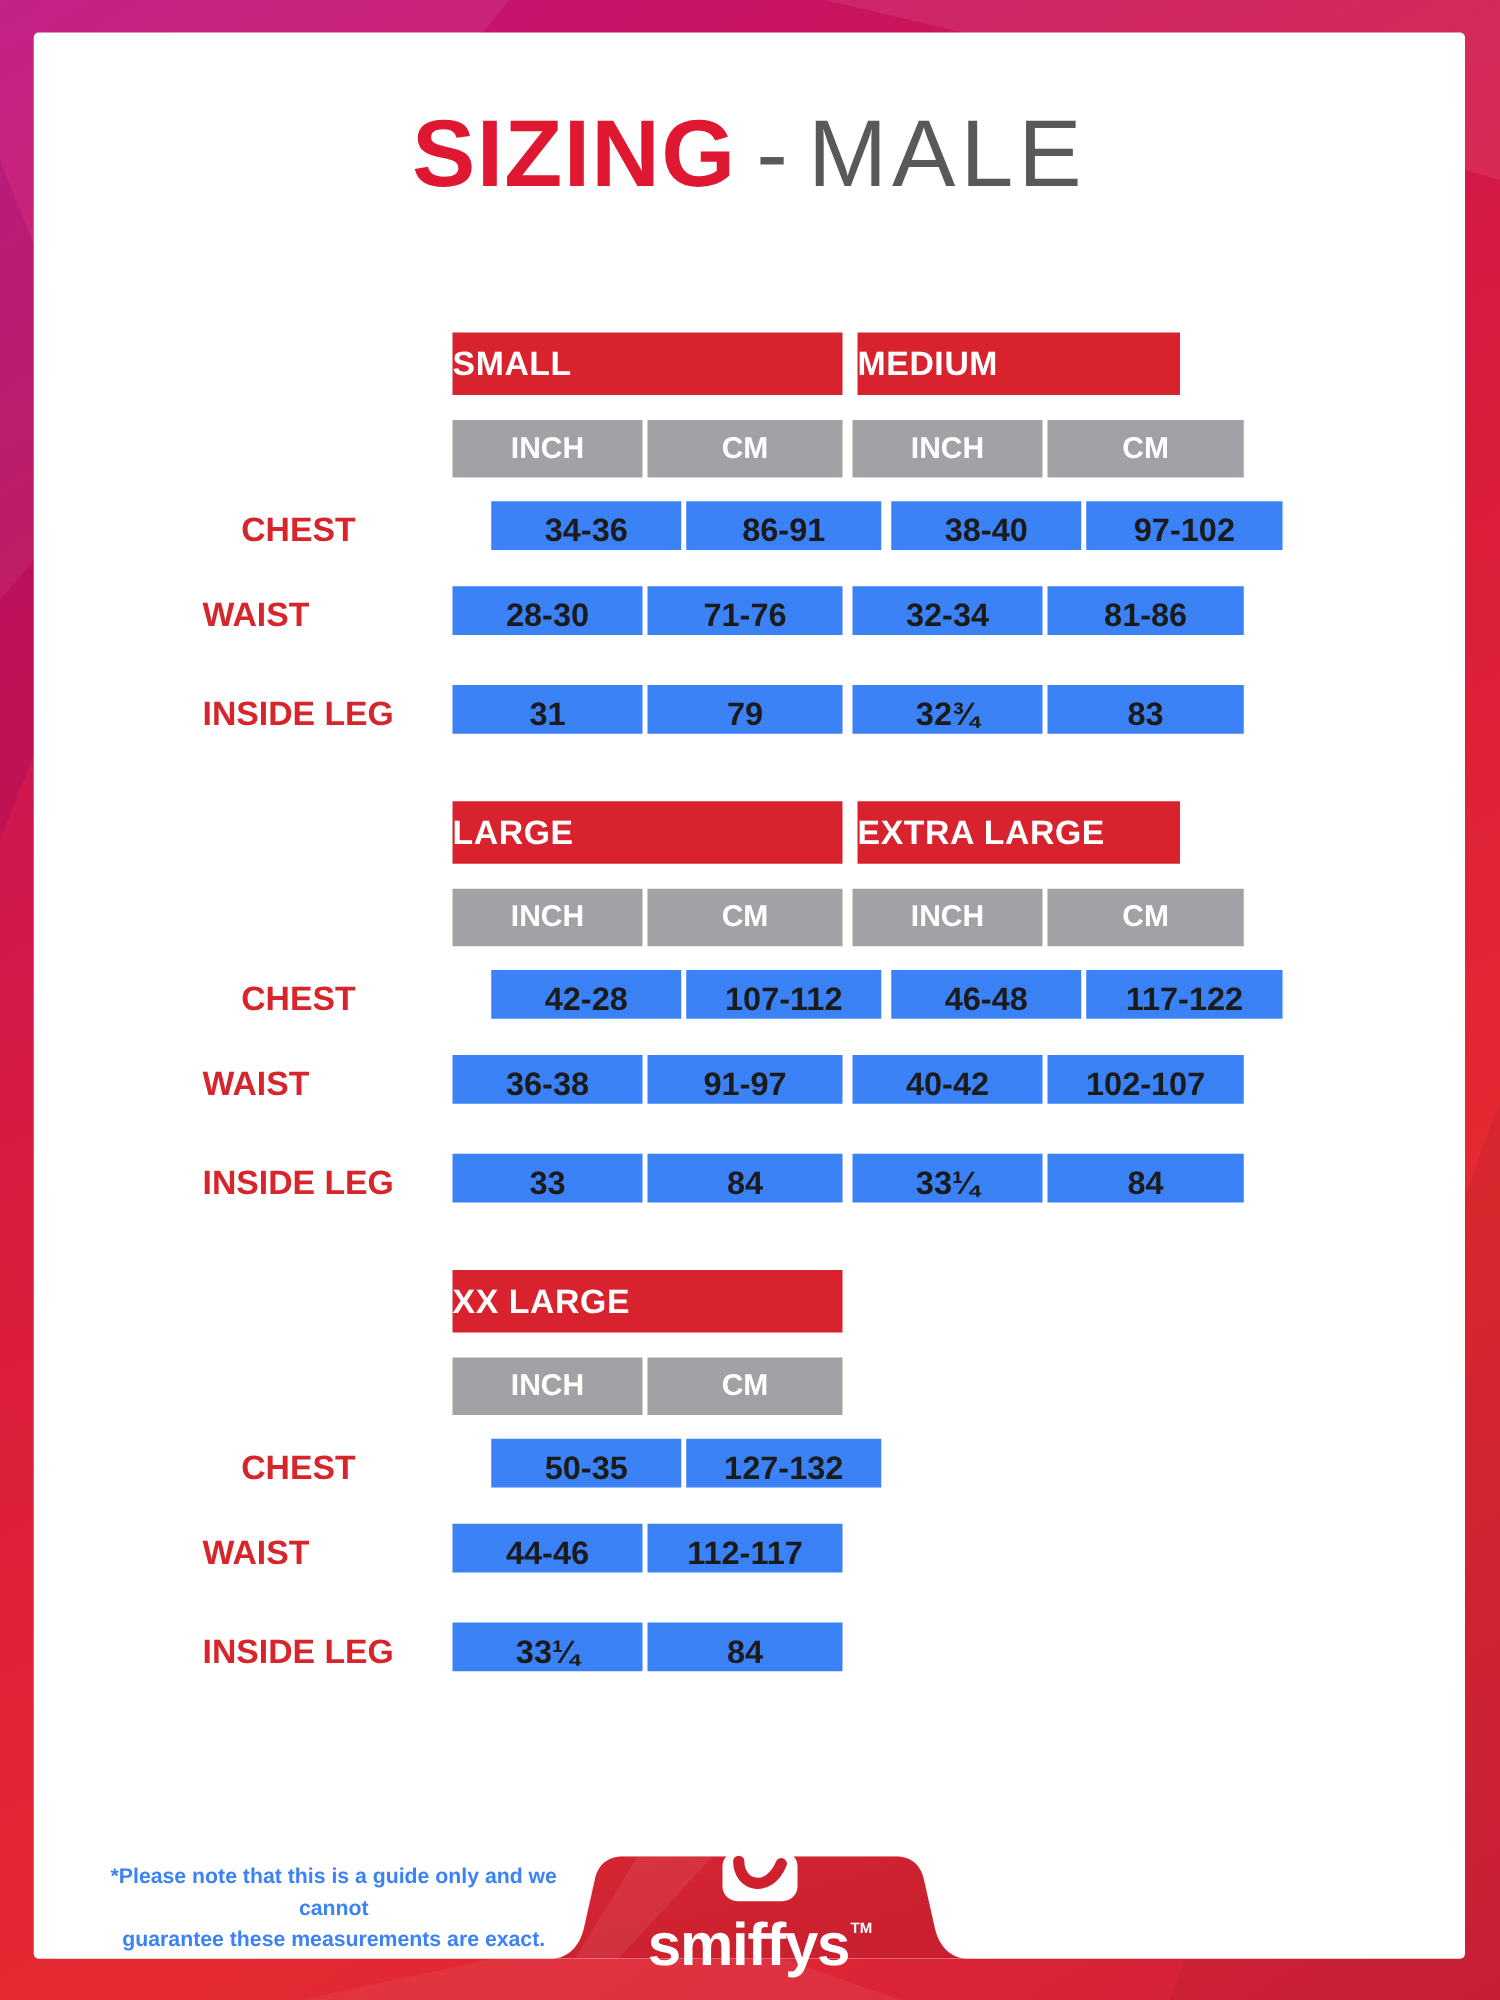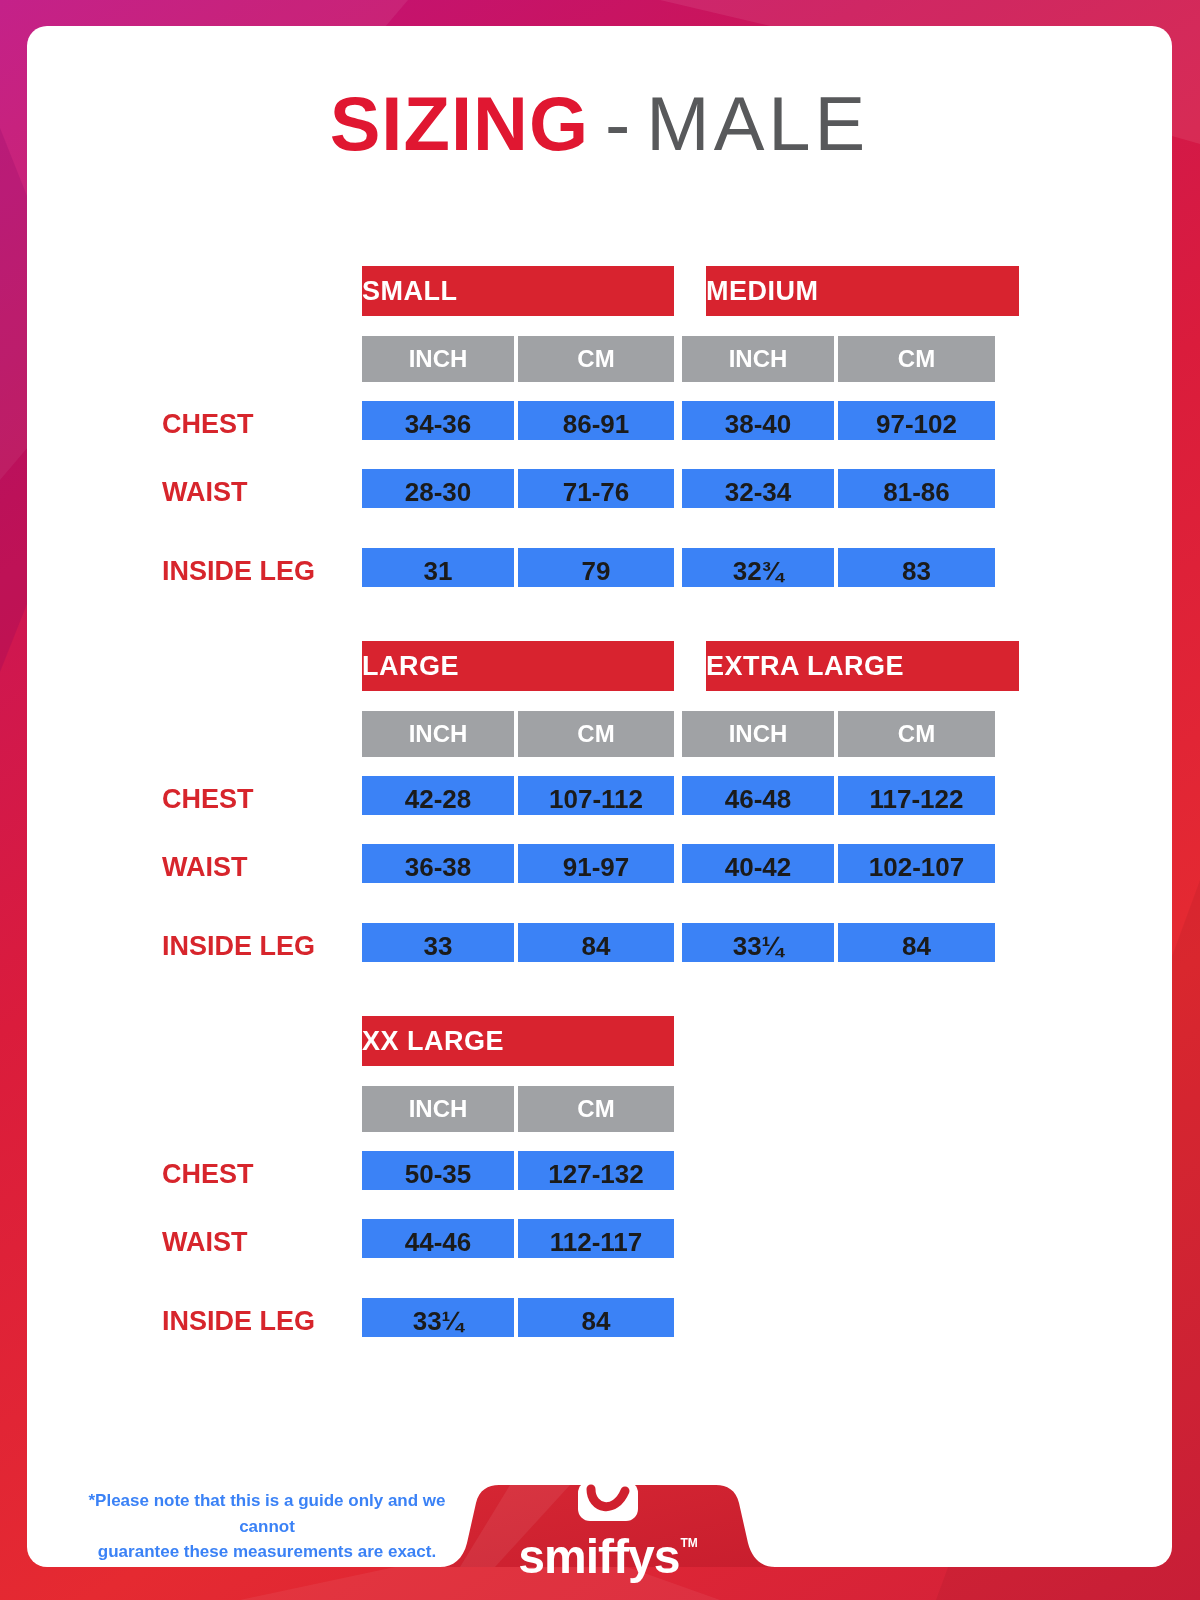--- a/index.html
+++ b/index.html
@@ -12,53 +12,53 @@
   }
   .streak{ position:absolute; inset:0; pointer-events:none; }
   .s1{ background:rgba(255,255,255,0.07); clip-path:polygon(0 0, 34% 0, 0 30%); }
   .s2{ background:rgba(255,255,255,0.08); clip-path:polygon(55% 0, 100% 0, 100% 9%, 72% 3%); }
   .s3{ background:rgba(120,0,100,0.18); clip-path:polygon(0 8%, 9% 25%, 0 42%); }
   .s4{ background:rgba(255,255,255,0.06); clip-path:polygon(20% 100%, 45% 96%, 60% 100%); }
   .s5{ background:rgba(0,0,0,0.05); clip-path:polygon(100% 55%, 100% 100%, 78% 100%); }
 
   .card{
     position:absolute; left:27px; top:26px; width:1145px; height:1541px;
-    background:#ffffff; border-radius:20px;text-decoration:underline;
+    background:#ffffff; border-radius:4px;text-decoration:underline;
   }
 
   
   .title{ position:absolute; top:58px; left:0; right:0; text-align:center;
     font-size:76px; line-height:1.05; white-space:nowrap; }
   .title .t-red{ color:#e01731; font-weight:bold; letter-spacing:1px; }
   .title .t-sep{ color:#58595b; font-weight:normal; margin:0 16px; }
   .title .t-gray{ color:#58595b; font-weight:normal; letter-spacing:4px; }
 
   
   .stable{ position:absolute; left:135px; width:840px; height:320px; }
   #table1{ top:240px; } #table2{ top:615px; } #table3{ top:990px; }
 
   .size-bar{ position:absolute; top:0; height:50px; background:#d8232f;
     color:#ffffff; font-weight:bold; font-size:27px; 
     line-height:50px; letter-spacing:0.5px; }
   .size-1{ left:200px; width:312px; }
-  .size-2{ left:544px; width:313px; }
+  .size-2{ left:524px; width:258px; }
 
   .unit{ position:absolute; top:70px; height:46px; background:#a0a2a5;
     color:#ffffff; font-weight:bold; font-size:24px; text-align:center;
     line-height:46px; }
   .pc1{ left:200px; width:152px; }
   .pc2{ left:356px; width:156px; }
   .pc3{ left:520px; width:152px; }
   .pc4{ left:676px; width:157px; }
 
   .rlabel{ position:absolute; left:0; width:195px; height:47px;
     color:#d7252c; font-weight:bold; font-size:27px; line-height:47px; }
   .cell{ position:absolute; height:39px; background:#3b82f6; color:#1b1b1b;
     font-weight:bold; font-size:26px; text-align:center; line-height:47px; }
-  .r0{ top:135px; } .r1{ top:203px; } .r2{ top:282px; }
+  .r0{ top:135px;margin-left:31px; } .r1{ top:203px; } .r2{ top:282px; }
 
   
   .note{ position:absolute; left:38px; top:1462px; width:404px;
     text-align:center; font-weight:bold; font-size:17px; line-height:1.5;
     color:#3b82f6; }
 
   .logo-bump{ position:absolute; left:413px; top:1459px; width:335px; height:82px; }
   .logo-bump svg.bump{ position:absolute; inset:0; width:100%; height:100%; }
   .logo-row{ position:absolute; inset:0; display:flex; align-items:center;
     justify-content:center; gap:12px; padding-top:10px;flex-direction:column; }

